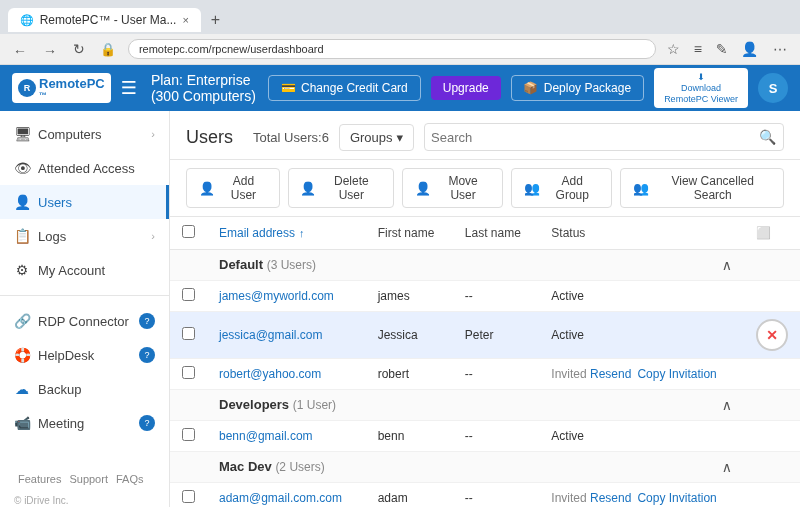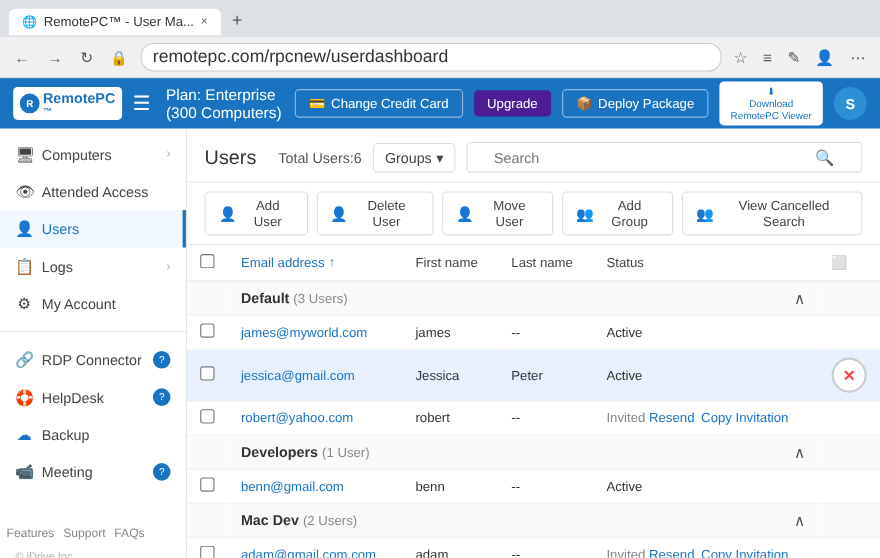--- a/index.html
+++ b/index.html
@@ -6,63 +6,63 @@
     body { font-family: 'Segoe UI', Arial, sans-serif; font-size: 13px; background: #f5f5f5; width: 800px; height: 507px; overflow: hidden; }
 
     
     .browser-chrome { background: #f0f0f0; border-bottom: 1px solid #ddd; }
     .tab-bar { display: flex; align-items: center; padding: 6px 8px 0; background: #dde1e6; gap: 2px; }
     .tab { display: flex; align-items: center; background: #fff; border-radius: 6px 6px 0 0; padding: 5px 12px; font-size: 12px; color: #333; gap: 6px; min-width: 160px; }
     .tab-close { color: #666; cursor: pointer; font-size: 11px; }
     .tab-new { background: none; border: none; cursor: pointer; padding: 5px 8px; color: #555; font-size: 16px; }
     .address-bar { display: flex; align-items: center; padding: 5px 8px; gap: 6px; background: #f0f0f0; }
     .nav-btn { background: none; border: none; cursor: pointer; color: #555; font-size: 14px; padding: 2px 5px; }
-    .address-input { flex: 1; border: 1px solid #ccc; border-radius: 12px; padding: 3px 10px; font-size: 16px; background: #fff; color: #333; }
+    .address-input { flex: 1; border: 1px solid #ccc; border-radius: 12px; padding: 3px 10px; font-size: 11px; background: #fff; color: #333; }
     .browser-actions { display: flex; gap: 4px; align-items: center; }
     .browser-action-btn { background: none; border: none; cursor: pointer; color: #555; font-size: 14px; padding: 2px 5px; }
 
     
     .app-header { background: #1a73c1; display: flex; align-items: center; padding: 0 12px; height: 46px; gap: 10px; }
     .logo-area { display: flex; align-items: center; gap: 6px; }
     .logo-box { background: #fff; border-radius: 4px; padding: 3px 6px; display: flex; align-items: center; gap: 3px; }
     .logo-icon { width: 18px; height: 18px; background: #1a73c1; border-radius: 50%; display: flex; align-items: center; justify-content: center; color: white; font-size: 9px; font-weight: bold; }
     .logo-text { color: #1a73c1; font-weight: bold; font-size: 13px; }
     .logo-subtext { color: #1a73c1; font-size: 8px; font-weight: bold; }
     .hamburger { color: white; cursor: pointer; font-size: 18px; padding: 4px; }
     .plan-text { color: white; font-size: 14px; flex: 1; }
     .header-btn { display: flex; align-items: center; gap: 5px; padding: 5px 12px; border-radius: 4px; cursor: pointer; font-size: 12px; border: none; }
     .btn-change-credit { background: none; color: white; border: 1px solid rgba(255,255,255,0.5); }
-    .btn-upgrade { background: #4c1d95; color: white; }
+    .btn-upgrade { background: #6d28d9; color: white; }
     .btn-deploy { background: none; color: white; border: 1px solid rgba(255,255,255,0.5); }
     .btn-download { background: white; color: #1a73c1; font-size: 11px; flex-direction: column; gap: 1px; padding: 4px 10px; }
     .btn-download span { font-size: 9px; }
     .user-avatar { width: 30px; height: 30px; border-radius: 50%; background: #2d8fd4; color: white; display: flex; align-items: center; justify-content: center; font-weight: bold; cursor: pointer; }
 
     
     .main-layout { display: flex; height: calc(507px - 46px - 60px); }
 
     
     .sidebar { width: 170px; background: #fff; border-right: 1px solid #e5e5e5; display: flex; flex-direction: column; padding-top: 6px; flex-shrink: 0; }
     .sidebar-item { display: flex; align-items: center; padding: 9px 14px; cursor: pointer; color: #444; gap: 8px; font-size: 13px; position: relative; }
     .sidebar-item.active { color: #1a73c1; border-right: 3px solid #1a73c1; background: #f0f7ff; }
     .sidebar-icon { font-size: 14px; color: inherit; width: 16px; text-align: center; }
     .sidebar-arrow { margin-left: auto; color: #aaa; font-size: 11px; }
     .sidebar-divider { height: 1px; background: #e5e5e5; margin: 8px 0; }
     .sidebar-help { display: flex; align-items: center; padding: 9px 14px; cursor: pointer; color: #444; gap: 8px; font-size: 13px; }
     .help-badge { width: 16px; height: 16px; border-radius: 50%; background: #1a73c1; color: white; font-size: 9px; display: flex; align-items: center; justify-content: center; margin-left: auto; }
-    .footer-links { padding: 8px 6px; display: flex; gap: 8px; font-size: 11px; color: #888; align-items: flex-end; }
+    .footer-links { padding: 8px 18px; display: flex; gap: 8px; font-size: 11px; color: #888; align-items: flex-end; }
     .footer-copyright { padding: 2px 14px 6px; font-size: 10px; color: #aaa; }
 
     
     .content { flex: 1; background: #fff; overflow: hidden; }
     .content-header { padding: 12px 16px 8px; display: flex; align-items: center; border-bottom: 1px solid #e5e5e5; gap: 10px; }
     .page-title { font-size: 18px; color: #333; font-weight: 400; }
     .total-users { font-size: 13px; color: #555; margin-left: 10px; }
     .groups-btn { display: flex; align-items: center; gap: 4px; border: 1px solid #ddd; border-radius: 4px; padding: 5px 10px; cursor: pointer; background: #fff; font-size: 13px; color: #444; }
-    .search-box { display: flex; align-items: center; border: 1px solid #ddd; border-radius: 4px; padding: 5px 24px; flex: 1; gap: 6px; }
+    .search-box { display: flex; align-items: center; border: 1px solid #ddd; border-radius: 4px; padding: 5px 6px; flex: 1; gap: 6px; }
     .search-box input { border: none; outline: none; font-size: 13px; width: 100%; color: #333; }
     .search-icon { color: #888; font-size: 14px; }
 
     
     .action-bar { padding: 8px 16px; display: flex; gap: 8px; border-bottom: 1px solid #e5e5e5; }
     .action-btn { display: flex; align-items: center; gap: 5px; padding: 5px 12px; border: 1px solid #ddd; border-radius: 4px; cursor: pointer; background: #fff; font-size: 12px; color: #444; }
     .action-icon { font-size: 13px; color: #1a73c1; }
 
     
     .table-container { overflow-y: auto; height: calc(100% - 100px); }

